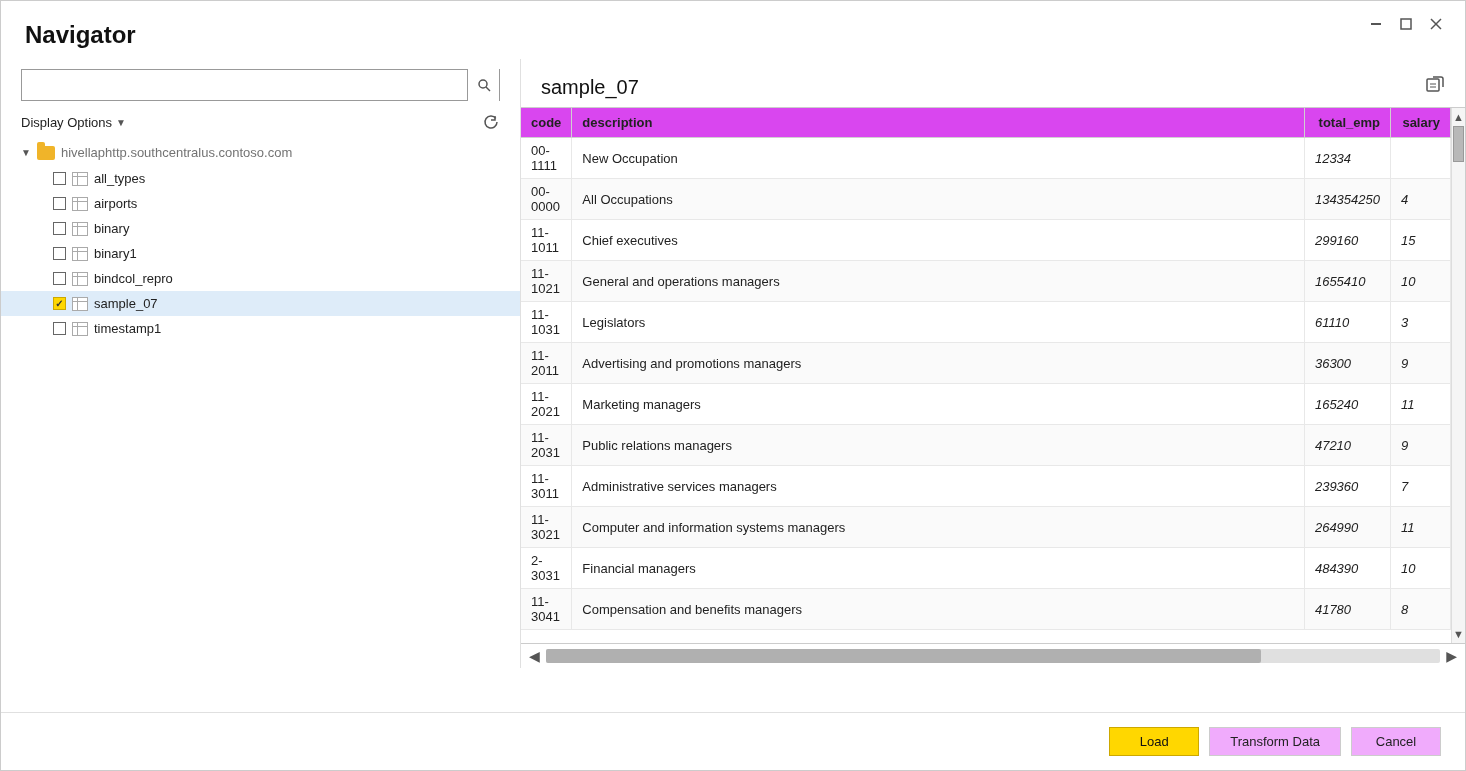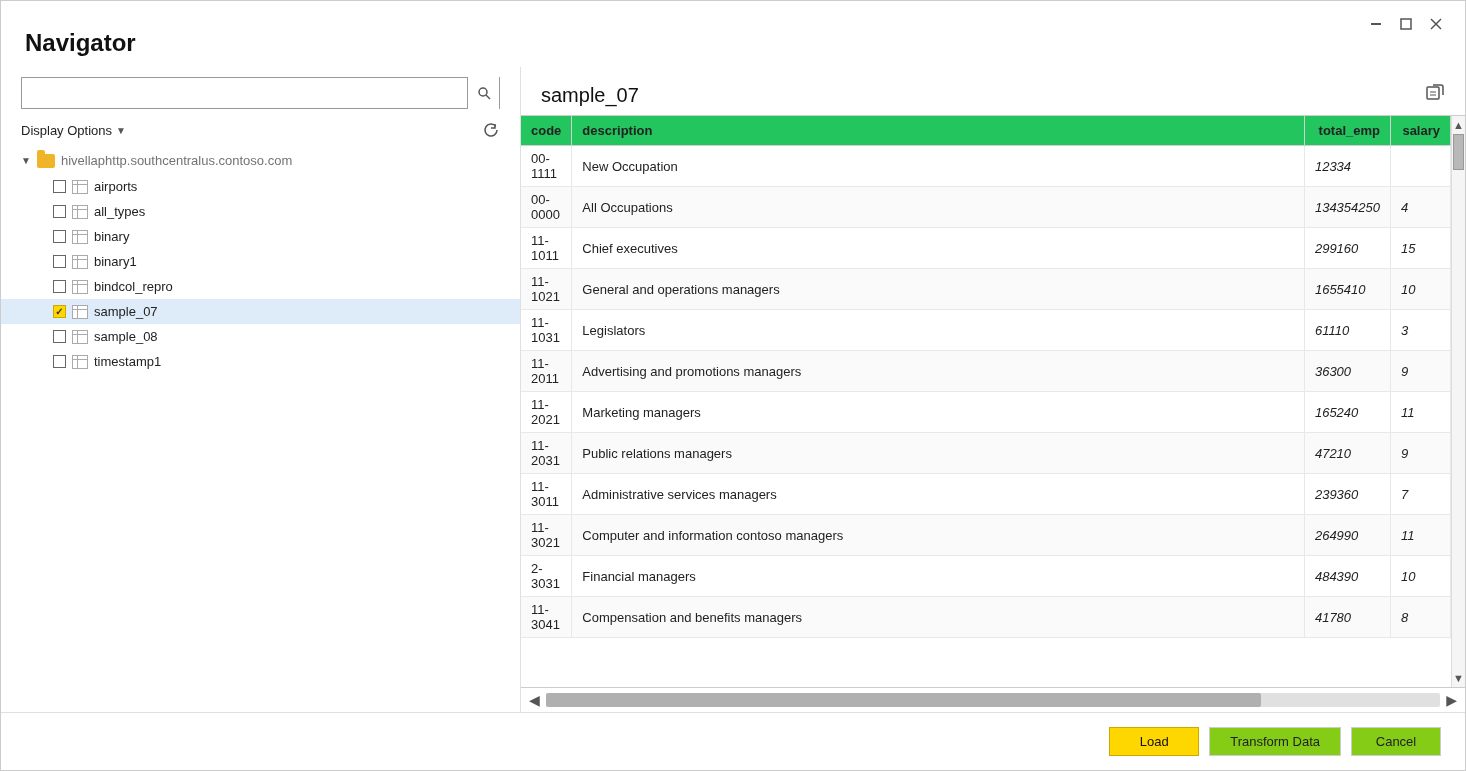--- a/index.html
+++ b/index.html
@@ -20,21 +20,21 @@
       background: #fff;
       border: 1px solid #ccc;
       display: flex;
       flex-direction: column;
       position: relative;
     }
 
     .title-bar {
       display: flex;
       justify-content: space-between;
-      padding: 28px 24px 10px 24px;
+      padding: 20px 24px 10px 24px;
     }
 
     .title-bar h1 {
       font-size: 24px;
       font-weight: 600;
       color: #111;
     }
 
     .window-controls {
       display: flex;
@@ -268,21 +268,21 @@
       border-top: 1px solid #ccc;
     }
 
     .data-table {
       width: 100%;
       border-collapse: collapse;
       font-size: 13px;
     }
 
     .data-table thead tr {
-      background: #22c55e;
+      background: #d946ef;
     }
 
     .data-table th {
       text-align: left;
       padding: 7px 10px;
       border-bottom: 1px solid #d0d0d0;
       border-right: 1px solid #d0d0d0;
       font-weight: 600;
       font-size: 13px;
       white-space: nowrap;
@@ -341,28 +341,29 @@
     }
 
     
     .footer {
       display: flex;
       align-items: center;
       justify-content: flex-end;
       padding: 14px 24px;
       gap: 10px;
       border-top: 1px solid #e0e0e0;
+      margin-top: 44px;
     }
 
     .btn {
       padding: 6px 20px;
       font-size: 13px;
       cursor: pointer;
       border: 1px solid #ccc;
-      background: #84cc16;
+      background: #f0abfc;
       color: #222;
       min-width: 90px;
       text-align: center;
     }
 
     .btn-primary {
       background: #ffd700;
       border-color: #cca800;
       color: #111;
       font-weight: 500;
@@ -437,20 +438,32 @@
           </svg>
         </div>
       </div>
 
       <div class="tree-container">
 
         <div class="tree-server">
           <span class="tree-arrow">▼</span>
           <span class="folder-icon"></span>
           <span class="server-label">hivellaphttp.southcentralus.contoso.com</span>
+        </div>
+
+        <div class="tree-item">
+          <div class="checkbox"></div>
+          <span class="table-icon">
+            <svg viewBox="0 0 16 14" fill="none">
+              <rect x="0.5" y="0.5" width="15" height="13" rx="0" fill="white" stroke="#aaa"></rect>
+              <line x1="0.5" y1="4.5" x2="15.5" y2="4.5" stroke="#aaa"></line>
+              <line x1="5.5" y1="0.5" x2="5.5" y2="13.5" stroke="#aaa"></line>
+            </svg>
+          </span>
+          <span class="item-label">all_types</span>
         </div>
 
         <div class="tree-item">
           <div class="checkbox"></div>
           <span class="table-icon">
             <svg viewBox="0 0 16 14" fill="none">
               <rect x="0.5" y="0.5" width="15" height="13" rx="0" fill="white" stroke="#aaa"></rect>
               <line x1="0.5" y1="4.5" x2="15.5" y2="4.5" stroke="#aaa"></line>
               <line x1="5.5" y1="0.5" x2="5.5" y2="13.5" stroke="#aaa"></line>
             </svg>
@@ -460,32 +473,20 @@
 
         <div class="tree-item">
           <div class="checkbox"></div>
           <span class="table-icon">
             <svg viewBox="0 0 16 14" fill="none">
               <rect x="0.5" y="0.5" width="15" height="13" rx="0" fill="white" stroke="#aaa"></rect>
               <line x1="0.5" y1="4.5" x2="15.5" y2="4.5" stroke="#aaa"></line>
               <line x1="5.5" y1="0.5" x2="5.5" y2="13.5" stroke="#aaa"></line>
             </svg>
           </span>
-          <span class="item-label">all_types</span>
-        </div>
-
-        <div class="tree-item">
-          <div class="checkbox"></div>
-          <span class="table-icon">
-            <svg viewBox="0 0 16 14" fill="none">
-              <rect x="0.5" y="0.5" width="15" height="13" rx="0" fill="white" stroke="#aaa"></rect>
-              <line x1="0.5" y1="4.5" x2="15.5" y2="4.5" stroke="#aaa"></line>
-              <line x1="5.5" y1="0.5" x2="5.5" y2="13.5" stroke="#aaa"></line>
-            </svg>
-          </span>
           <span class="item-label">binary</span>
         </div>
 
         <div class="tree-item">
           <div class="checkbox"></div>
           <span class="table-icon">
             <svg viewBox="0 0 16 14" fill="none">
               <rect x="0.5" y="0.5" width="15" height="13" rx="0" fill="white" stroke="#aaa"></rect>
               <line x1="0.5" y1="4.5" x2="15.5" y2="4.5" stroke="#aaa"></line>
               <line x1="5.5" y1="0.5" x2="5.5" y2="13.5" stroke="#aaa"></line>
@@ -511,31 +512,20 @@
           <span class="table-icon">
             <svg viewBox="0 0 16 14" fill="none">
               <rect x="0.5" y="0.5" width="15" height="13" rx="0" fill="white" stroke="#aaa"></rect>
               <line x1="0.5" y1="4.5" x2="15.5" y2="4.5" stroke="#aaa"></line>
               <line x1="5.5" y1="0.5" x2="5.5" y2="13.5" stroke="#aaa"></line>
             </svg>
           </span>
           <span class="item-label">sample_07</span>
         </div>
 
-        <div class="tree-item">
-          <div class="checkbox"></div>
-          <span class="table-icon">
-            <svg viewBox="0 0 16 14" fill="none">
-              <rect x="0.5" y="0.5" width="15" height="13" rx="0" fill="white" stroke="#aaa"></rect>
-              <line x1="0.5" y1="4.5" x2="15.5" y2="4.5" stroke="#aaa"></line>
-              <line x1="5.5" y1="0.5" x2="5.5" y2="13.5" stroke="#aaa"></line>
-            </svg>
-          </span>
-          <span class="item-label">sample_08</span>
-        </div>
 
         <div class="tree-item">
           <div class="checkbox"></div>
           <span class="table-icon">
             <svg viewBox="0 0 16 14" fill="none">
               <rect x="0.5" y="0.5" width="15" height="13" rx="0" fill="white" stroke="#aaa"></rect>
               <line x1="0.5" y1="4.5" x2="15.5" y2="4.5" stroke="#aaa"></line>
               <line x1="5.5" y1="0.5" x2="5.5" y2="13.5" stroke="#aaa"></line>
             </svg>
           </span>
@@ -621,21 +611,21 @@
                     <td class="numeric">9</td>
                   </tr>
                   <tr>
                     <td>11-3011</td>
                     <td>Administrative services managers</td>
                     <td class="numeric">239360</td>
                     <td class="numeric">7</td>
                   </tr>
                   <tr>
                     <td>11-3021</td>
-                    <td>Computer and information contoso managers</td>
+                    <td>Computer and information systems managers</td>
                     <td class="numeric">264990</td>
                     <td class="numeric">11</td>
                   </tr>
                   <tr>
                     <td>2-3031</td>
                     <td>Financial managers</td>
                     <td class="numeric">484390</td>
                     <td class="numeric">10</td>
                   </tr>
                   <tr>

